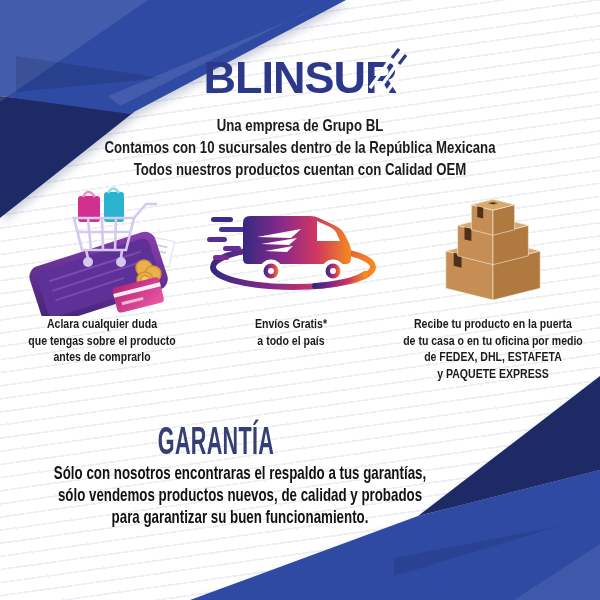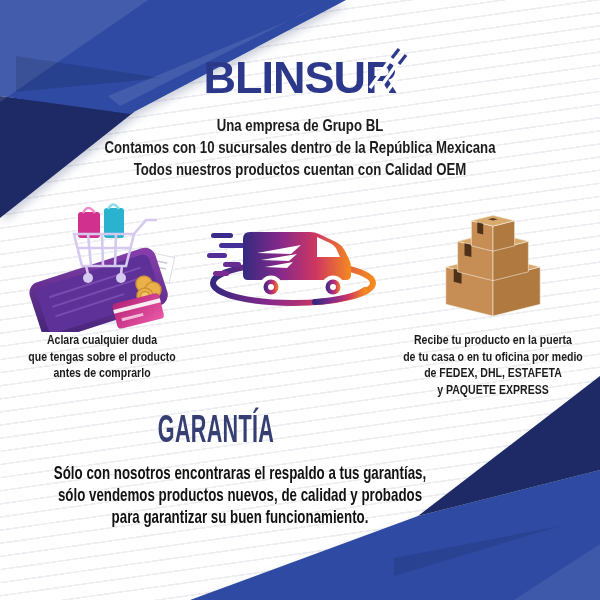--- a/index.html
+++ b/index.html
@@ -25,33 +25,33 @@
   .logo-text { font-size:45px; font-weight:bold; letter-spacing:-1px; color:#2c398a; }
   .logo-slashes { position:absolute; right:-13px; top:-4px; }
 
   .intro {
     position:absolute; top:114px; left:50%; width:max-content;
     transform: translateX(-50%) scale(0.80,1);
     font-size:16.5px; font-weight:bold; line-height:22px; color:#1b1b1b;
     text-align:center; white-space:pre-line;
   }
 
-  .features { position:absolute; top:192px; left:0; right:0; display:flex; }
+  .features { position:absolute; top:176px; left:0; right:0; display:flex; }
   .feature { display:flex; flex-direction:column; align-items:center; }
   .f1 { flex:0 0 34%; } .f2 { flex:0 0 29%; } .f3 { flex:0 0 37%; }
   .icon-box { height:140px; display:flex; align-items:center; justify-content:center; }
   .caption-clip { position:relative; width:100%; height:70px; }
   .caption {
     position:relative; left:50%; width:max-content;
     transform: translateX(-50%) scale(0.78,1);
     font-size:13.5px; font-weight:bold; line-height:16.5px; color:#1b1b1b;
     text-align:center; white-space:pre-line;
   }
 
-  .warranty-title-band { position:absolute; top:408px; left:0; width:432px; text-align:right; }
+  .warranty-title-band { position:absolute; top:420px; left:0; width:432px; text-align:right; }
   .warranty-title {
     position:relative; left:50%; width:max-content;
     transform: translateX(-50%) scale(0.60,1.1);
     font-size:36px; font-weight:bold; letter-spacing:0.5px; color:#363f73;
   }
   .warranty-text-band { position:absolute; top:462px; left:0; width:432px;margin-left:24px; }
   .warranty-text {
     position:relative; left:50%; width:max-content;
     transform: translateX(-50%) scale(0.72,1);
     font-size:18.5px; font-weight:bold; line-height:22px; color:#111111;
@@ -194,20 +194,24 @@
               <circle cx="66" cy="78" r="11.5" fill="#ffffff"></circle>
               <circle cx="66" cy="78" r="7.5" fill="url(#tg)"></circle>
               <circle cx="66" cy="78" r="3" fill="#ffffff"></circle>
               <circle cx="128" cy="78" r="11.5" fill="#ffffff"></circle>
               <circle cx="128" cy="78" r="7.5" fill="url(#tg)"></circle>
               <circle cx="128" cy="78" r="3" fill="#ffffff"></circle>
             </g>
             <path d="M160,81 A 80,20 0 0 1 110,93" fill="none" stroke="url(#tg)" stroke-width="6" stroke-linecap="round"></path>
           </svg>
         </div>
+        <div class="caption-clip">
+          <div class="caption">Envíos Gratis*
+a todo el país</div>
+        </div>
       </div>
 
       <div class="feature f3">
         <div class="icon-box">
           <svg width="118" height="113" viewBox="0 0 120 115">
             <g stroke="#f5efe6" stroke-width="0.6">
               <polygon points="12,62 60,74 60,112 12,100" fill="#c68e55"></polygon>
               <polygon points="60,74 108,62 108,100 60,112" fill="#b0793f"></polygon>
               <polygon points="12,62 60,50 108,62 60,74" fill="#d9a96c"></polygon>
               <polygon points="20,63.8 28,65.8 28,79 20,77" fill="#4e3118" stroke="none"></polygon>

